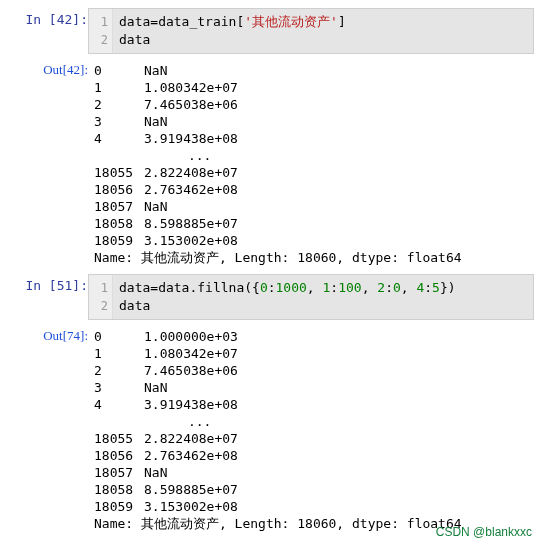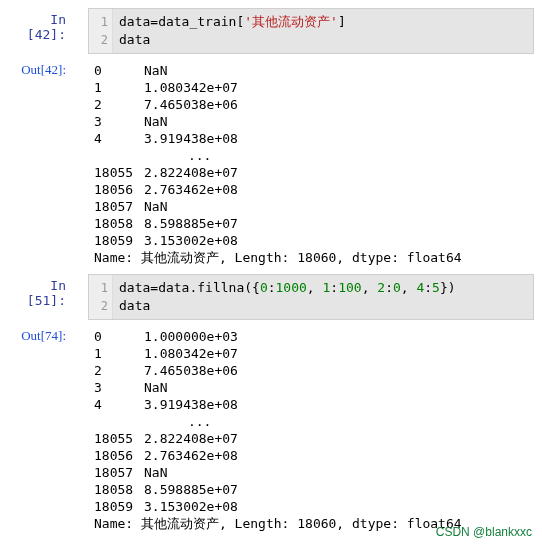--- a/index.html
+++ b/index.html
@@ -9,21 +9,21 @@
       font-family: Consolas, monospace;
       font-size: 13px;
       background: #fff;
       color: #000;
       width: 542px;
     }
     .cell { display: flex; margin-bottom: 4px; }
     .prompt {
       width: 80px;
       text-align: right;
-      padding-right: 22px;
+      padding-right: 0;
       padding-top: 4px;
       font-family: Consolas, monospace;
     }
     .prompt-in { color: #303F9F; }
     .prompt-out { color: #1d4ed8; font-family: Liberation Serif, serif; }
     .code-area {
       flex: 1;
       display: flex;
       border: 1px solid #cfcfcf;
       background: #f7f7f7;

